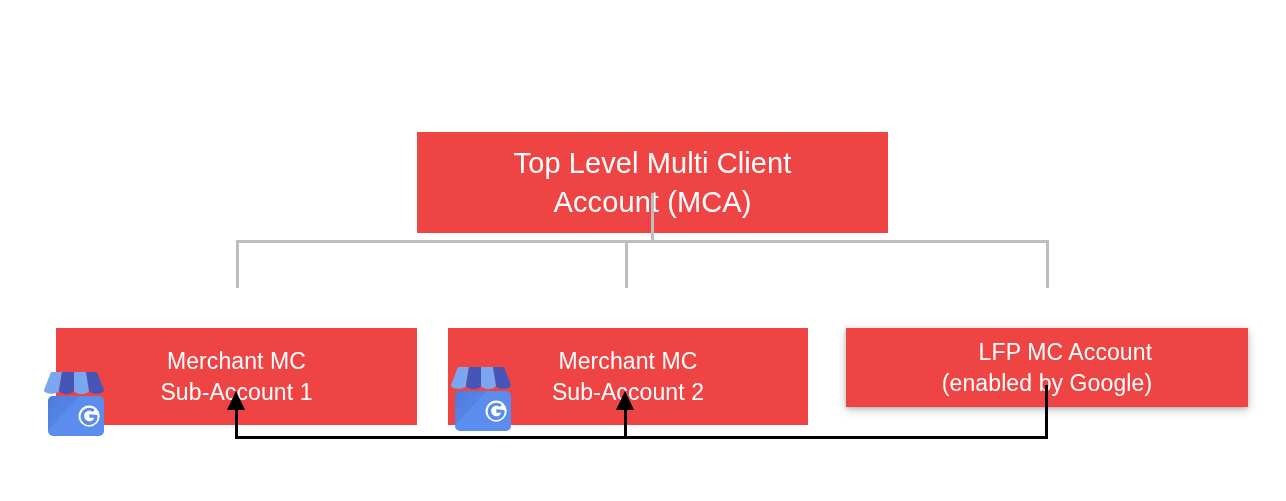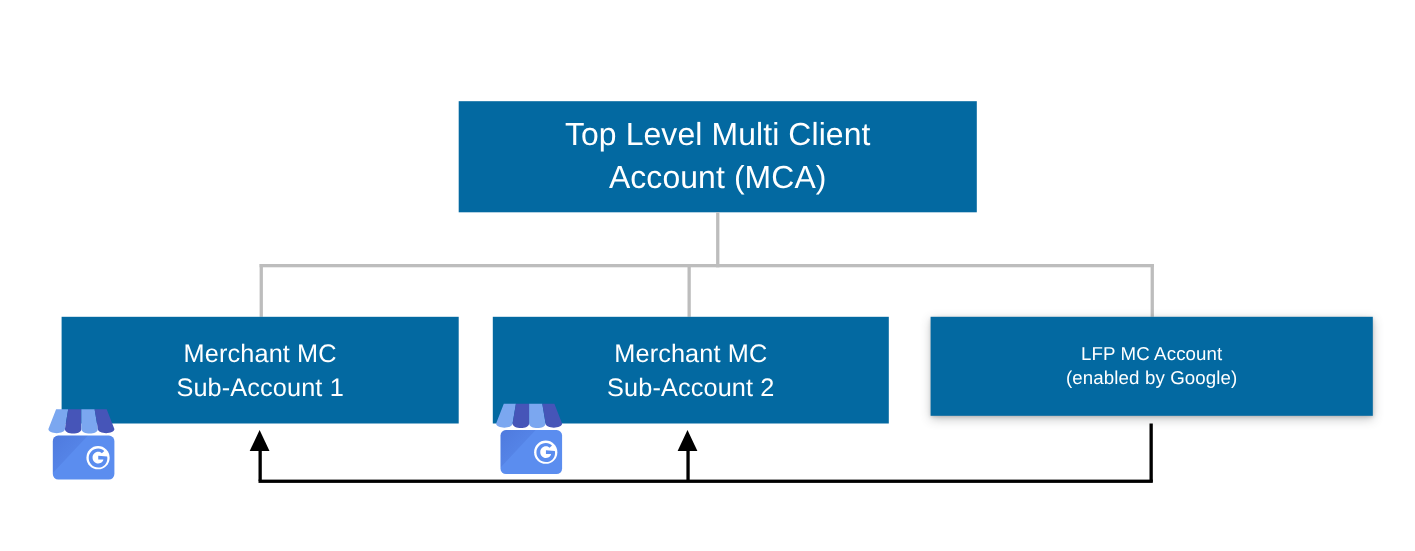--- a/index.html
+++ b/index.html
@@ -21,25 +21,26 @@
 
   
   .node {
     position: absolute;
     box-sizing: border-box;
     display: flex;
     align-items: center;
     justify-content: center;
     text-align: center;
     color: #ffffff;
-    background: #0369a1;
+    background: #ef4444;
     line-height: 1.32;
     letter-spacing: 0.1px;
     white-space: pre-line;
     user-select: none;
+    margin-top: 40px;
   }
 
   #node-mca {
     left: 417px;
     top: 92px;
     width: 471px;
     height: 101px;
     font-size: 29px;
   }
 
@@ -56,23 +57,24 @@
     top: 288px;
     width: 360px;
     height: 97px;
     font-size: 23px;
   }
 
   #node-lfp {
     left: 846px;
     top: 288px;
     width: 402px;
-    height: 90px;
-    font-size: 17px;
+    height: 79px;
+    font-size: 23px;
     box-shadow: 0 3px 9px rgba(60, 64, 67, 0.30), 0 1px 3px rgba(60, 64, 67, 0.22);
+    text-align: right;
   }
 
   
   .connector {
     position: absolute;
     background: #bdbdbd;
   }
   .connector.v { width: 3px; }
   .connector.h { height: 3px; }
 

